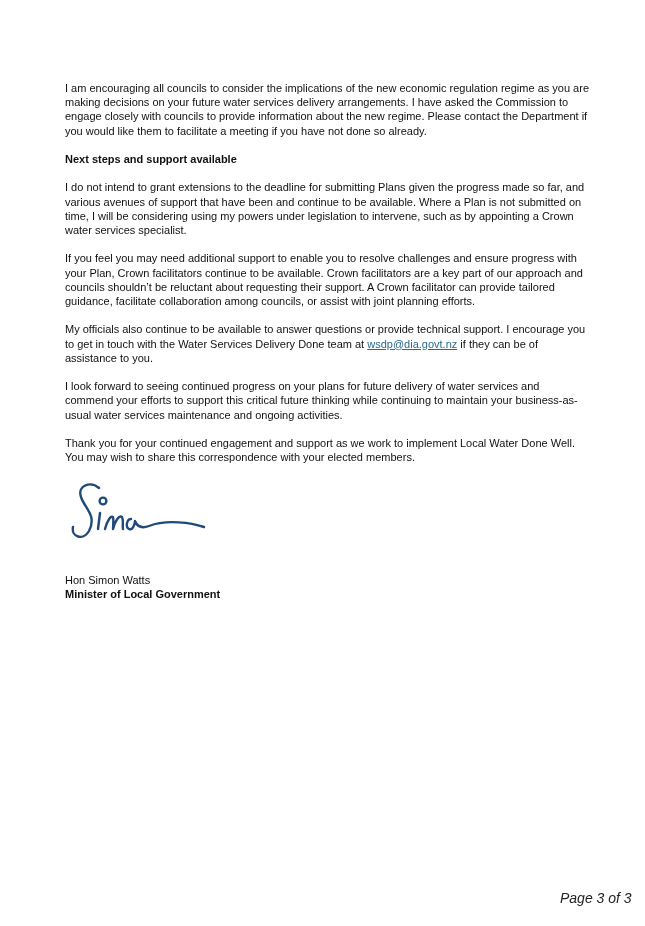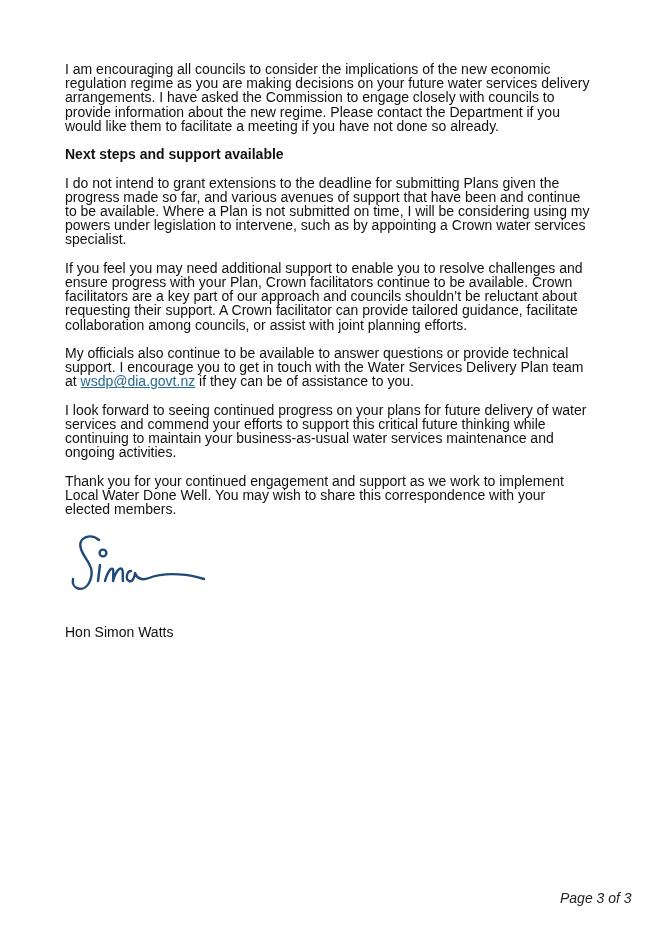--- a/index.html
+++ b/index.html
@@ -1,20 +1,20 @@
 <!DOCTYPE html>
 <html><head>
 <meta charset="utf-8">
 <style>
   html, body { margin:0; padding:0; background:#ffffff; }
   body { width:645px; height:926px; position:relative; overflow:hidden; }
   .page {
-    position:absolute; left:65px; top:62px; width:525px;
+    position:absolute; left:65px; top:81px; width:525px;
     font-family:"Liberation Sans", sans-serif;
-    font-size:14px; line-height:14.2px; color:#111111;
+    font-size:11px; line-height:14.2px; color:#111111;
   }
   .para { margin:0 0 14.2px 0; }
   .heading { font-weight:bold; margin:0 0 14.2px 0; }
   a.link { color:#2a6a8e; text-decoration:underline;text-align:right; }
   .closing { margin-top:42px; }
   .signature { margin:10px 0 0 2px; width:145px; height:70px; display:block; }
   .sig-name { margin-top:24px; }
   .sig-title { font-weight:bold; }
   .footer {
     position:absolute; left:530px; top:890px;
@@ -26,30 +26,31 @@
 <body>
 
 <div class="page">
   <p class="para">I am encouraging all councils to consider the implications of the new economic regulation regime as you are making decisions on your future water services delivery arrangements. I have asked the Commission to engage closely with councils to provide information about the new regime. Please contact the Department if you would like them to facilitate a meeting if you have not done so already.</p>
 
   <p class="heading">Next steps and support available</p>
 
   <p class="para">I do not intend to grant extensions to the deadline for submitting Plans given the progress made so far, and various avenues of support that have been and continue to be available. Where a Plan is not submitted on time, I will be considering using my powers under legislation to intervene, such as by appointing a Crown water services specialist.</p>
   <p class="para">If you feel you may need additional support to enable you to resolve challenges and ensure progress with your Plan, Crown facilitators continue to be available. Crown facilitators are a key part of our approach and councils shouldn’t be reluctant about requesting their support. A Crown facilitator can provide tailored guidance, facilitate collaboration among councils, or assist with joint planning efforts.</p>
 
-  <p class="para"><span>My officials also continue to be available to answer questions or provide technical support. I encourage you to get in touch with the Water Services Delivery Plan team at </span><a class="link" href="#">wsdp@dia.govt.nz</a><span> if they can be of assistance to you.</span></p>
+  <p class="para"><span>My officials also continue to be available to answer questions or provide technical support. I encourage you to get in touch with the Water Services Delivery Done team at </span><a class="link" href="#">wsdp@dia.govt.nz</a><span> if they can be of assistance to you.</span></p>
 
   <p class="para">I look forward to seeing continued progress on your plans for future delivery of water services and commend your efforts to support this critical future thinking while continuing to maintain your business-as-usual water services maintenance and ongoing activities.</p>
   <p class="para">Thank you for your continued engagement and support as we work to implement Local Water Done Well. You may wish to share this correspondence with your elected members.</p>
 
 
   <svg class="signature" viewBox="0 0 145 70" fill="none" stroke="#1f4a7a" stroke-width="2.4" stroke-linecap="round" stroke-linejoin="round">
     <path d="M32 9 C24 2, 10 6, 14 18 C18 30, 30 36, 22 52 C16 62, 4 58, 6 48"></path>
     <circle cx="36" cy="22" r="3.4"></circle>
     <path d="M33 34 L31 50"></path>
     <path d="M38 50 C40 42, 44 36, 46 38 C47 42, 46 46, 46 50 C48 42, 52 36, 55 38 C57 42, 55 46, 56 50"></path>
     <path d="M64 40 C60 40, 58 48, 62 50 C66 52, 68 44, 68 42 C70 47, 74 50, 82 47 C100 40, 125 44, 137 48"></path>
   </svg>
 
   <div class="sig-name">Hon Simon Watts</div>
+  <div class="sig-title">Minister of Local Government</div>
 </div>
 
 <div class="footer">Page 3 of 3</div>
 
 </body></html>

